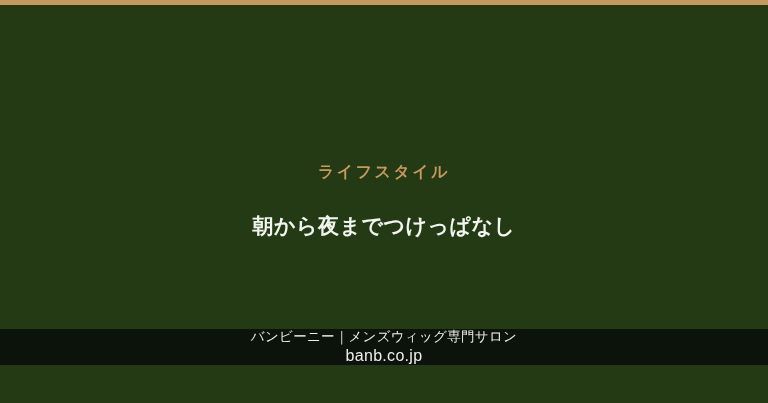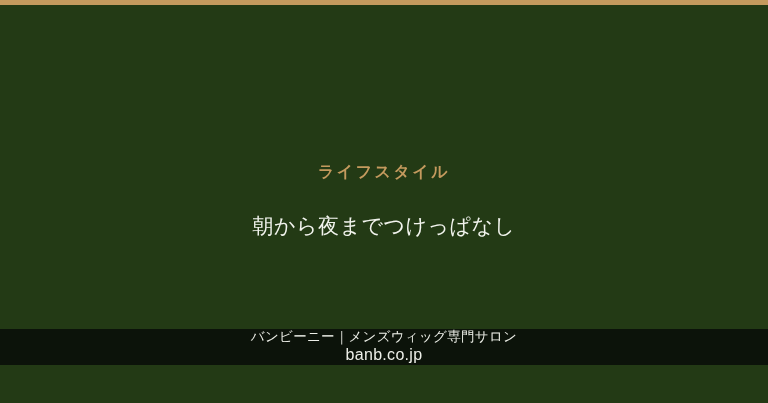--- a/index.html
+++ b/index.html
@@ -71,39 +71,39 @@
   .headline .hl-white {
     color: #FFFFFF;
   }
   .headline .hl-gold {
     color: #C49A5E;
   }
 
   .subtitle {
     color: #F2F4EE;
     font-size: 21px;
-    font-weight: 400;
+    font-weight: 700;
     line-height: 1.3;
     letter-spacing: 0.5px;
     margin: 0;
     white-space: nowrap;
   }
 
   
   .footer-band {
     position: absolute;
     left: 0;
     top: 329px;
     width: 768px;
     height: 36px;
     background: #0C130A;
     display: flex;
     flex-direction: column;
     align-items: center;
-    justify-content: center;
+    justify-content: flex-start;
     text-align: center;
   }
 
   .brand-line {
     color: #EDEFE8;
     font-size: 13.5px;
     font-weight: 500;
     line-height: 1.25;
     letter-spacing: 0.3px;
     white-space: nowrap;

